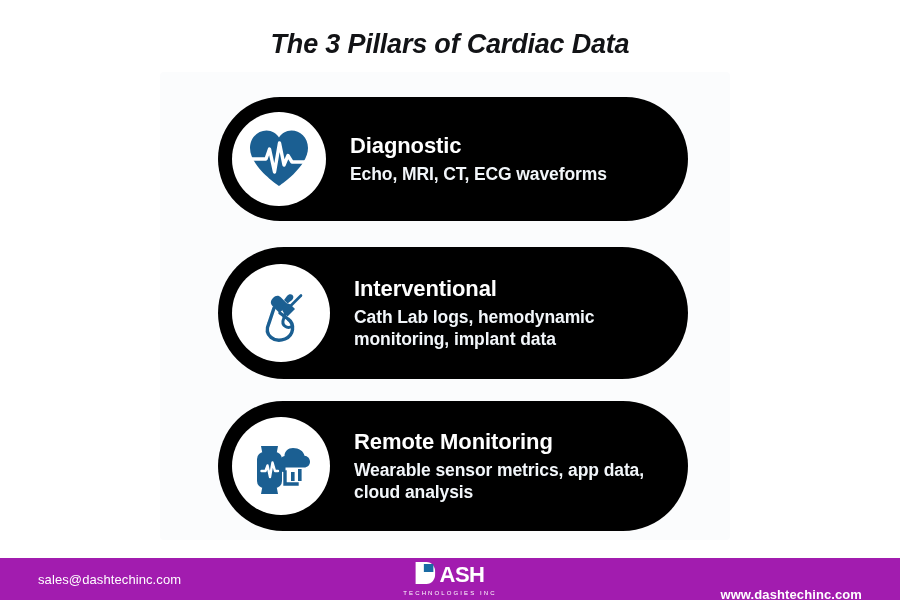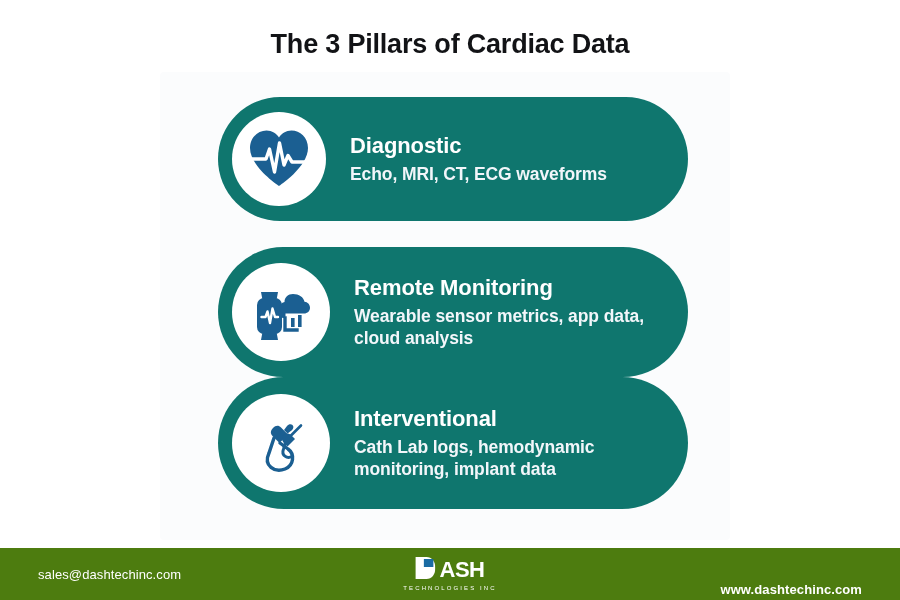--- a/index.html
+++ b/index.html
@@ -38,32 +38,33 @@
     position: absolute;
     left: 0;
     top: 28px;
     width: 900px;
     text-align: center;
     font-size: 27px;
     font-weight: bold;
     color: #121316;
     letter-spacing: -0.2px;
     line-height: 1.2;
+    font-style: italic;
   }
 
   .cards {
     position: absolute;
     left: 218px;
     top: 97px;
     width: 470px;
   }
 
   .card {
     position: relative;
-    background: #0f766e;
+    background: #000000;
     border-radius: 70px;
     display: flex;
     align-items: center;
     box-sizing: border-box;
     padding-left: 14px;
     overflow: hidden;
   }
   .card-1 { height: 124px; margin-bottom: 26px; }
   .card-2 { height: 132px; margin-bottom: 22px; }
   .card-3 { height: 130px; }
@@ -106,22 +107,22 @@
     color: #f2f6fa;
     letter-spacing: -0.1px;
   }
 
   
   .footer {
     position: absolute;
     left: 0;
     bottom: 0;
     width: 900px;
-    height: 52px;
-    background: #4d7c0f;
+    height: 42px;
+    background: #a21caf;
     display: flex;
     align-items: center;
     justify-content: space-between;
     box-sizing: border-box;
     padding: 0 38px;
   }
 
   .footer-email,
   .footer-url {
     font-size: 13px;
@@ -178,20 +179,41 @@
           <path d="M34 61 C34 61 5 42 5 23 C5 12.5 13 5.5 21.5 5.5 C27 5.5 31.5 8.5 34 12.5 C36.5 8.5 41 5.5 46.5 5.5 C55 5.5 63 12.5 63 23 C63 42 34 61 34 61 Z" fill="#1b5f92"></path>
           <path d="M6 34 L21 34 L24.5 24 L29.5 47 L34.5 18 L39 40 L43 30.5 L47 37 L62 37" fill="none" stroke="#ffffff" stroke-width="3.4" stroke-linecap="round" stroke-linejoin="round"></path>
         </svg>
       </div>
       <div class="card-text">
         <div class="card-title">Diagnostic</div>
         <div class="card-desc">Echo, MRI, CT, ECG waveforms</div>
       </div>
     </div>
 
+    <div class="card card-2">
+      <div class="icon-badge">
+        <svg width="68" height="68" viewBox="0 0 68 68" aria-hidden="true">
+
+          <path d="M27 29 L22 44 C16 57 28 64 38 60 C47 56.5 48 45 41 40 L33 34" fill="none" stroke="#1b5f92" stroke-width="3.4" stroke-linecap="round"></path>
+
+          <path d="M25.5 27 C23 24.5 23.5 21.5 26 19 C28.5 16.5 31.5 16 34 18.5 L41 25.5 L32.5 34 Z" fill="#1b5f92"></path>
+
+          <path d="M40 17 C41.5 15 44 14.5 45.5 16 C47 17.5 46.5 20 44.5 21.5 L40.5 24.5 L37 21 Z" fill="#1b5f92"></path>
+
+          <path d="M38.5 34 L36.5 40 C34 46.5 40 50 45 47.5" fill="none" stroke="#1b5f92" stroke-width="3" stroke-linecap="round"></path>
+          <path d="M41 29.5 L54 16.5" fill="none" stroke="#1b5f92" stroke-width="2.6" stroke-linecap="round"></path>
+          <path d="M36.5 33.5 C34.5 31.5 34.5 28 36.5 26 C38.5 24 42 24 44 26 L48 30 L40.5 37.5 Z" fill="#1b5f92"></path>
+        </svg>
+      </div>
+      <div class="card-text">
+        <div class="card-title">Interventional</div>
+        <div class="card-desc">Cath Lab logs, hemodynamic monitoring, implant data</div>
+      </div>
+    </div>
+
     <div class="card card-3">
       <div class="icon-badge">
         <svg width="68" height="68" viewBox="0 0 68 68" aria-hidden="true">
 
           <path d="M14 14 L31 14 L29.5 22 L15.5 22 Z" fill="#1b5f92"></path>
           <path d="M15.5 54 L29.5 54 L31 62 L14 62 Z" fill="#1b5f92"></path>
 
           <rect x="10" y="20" width="25" height="36" rx="7" fill="#1b5f92"></rect>
           <rect x="34" y="31" width="4.5" height="9" rx="2" fill="#1b5f92"></rect>
 
@@ -200,41 +222,20 @@
           <path d="M46 16 C41 16 37.5 19.5 37.5 24 C34.5 24.5 32.5 27 32.5 30 C32.5 33.3 35.2 35.5 38.5 35.5 L57 35.5 C60.5 35.5 63 33 63 29.7 C63 26.6 60.6 24 57.5 23.8 C56.8 19.3 51.9 16 46 16 Z" fill="#1b5f92"></path>
 
           <path d="M38 40 L38 52 L50 52" fill="none" stroke="#1b5f92" stroke-width="3.4" stroke-linecap="square"></path>
           <rect x="44" y="40" width="3.6" height="9" fill="#1b5f92"></rect>
           <rect x="51" y="37" width="3.6" height="12" fill="#1b5f92"></rect>
         </svg>
       </div>
       <div class="card-text">
         <div class="card-title">Remote Monitoring</div>
         <div class="card-desc">Wearable sensor metrics, app data, cloud analysis</div>
-      </div>
-    </div>
-
-    <div class="card card-2">
-      <div class="icon-badge">
-        <svg width="68" height="68" viewBox="0 0 68 68" aria-hidden="true">
-
-          <path d="M27 29 L22 44 C16 57 28 64 38 60 C47 56.5 48 45 41 40 L33 34" fill="none" stroke="#1b5f92" stroke-width="3.4" stroke-linecap="round"></path>
-
-          <path d="M25.5 27 C23 24.5 23.5 21.5 26 19 C28.5 16.5 31.5 16 34 18.5 L41 25.5 L32.5 34 Z" fill="#1b5f92"></path>
-
-          <path d="M40 17 C41.5 15 44 14.5 45.5 16 C47 17.5 46.5 20 44.5 21.5 L40.5 24.5 L37 21 Z" fill="#1b5f92"></path>
-
-          <path d="M38.5 34 L36.5 40 C34 46.5 40 50 45 47.5" fill="none" stroke="#1b5f92" stroke-width="3" stroke-linecap="round"></path>
-          <path d="M41 29.5 L54 16.5" fill="none" stroke="#1b5f92" stroke-width="2.6" stroke-linecap="round"></path>
-          <path d="M36.5 33.5 C34.5 31.5 34.5 28 36.5 26 C38.5 24 42 24 44 26 L48 30 L40.5 37.5 Z" fill="#1b5f92"></path>
-        </svg>
-      </div>
-      <div class="card-text">
-        <div class="card-title">Interventional</div>
-        <div class="card-desc">Cath Lab logs, hemodynamic monitoring, implant data</div>
       </div>
     </div>
 
   </div>
 
   <div class="footer">
     <div class="footer-email">sales@dashtechinc.com</div>
 
     <div class="footer-logo">
       <div class="logo-row">

